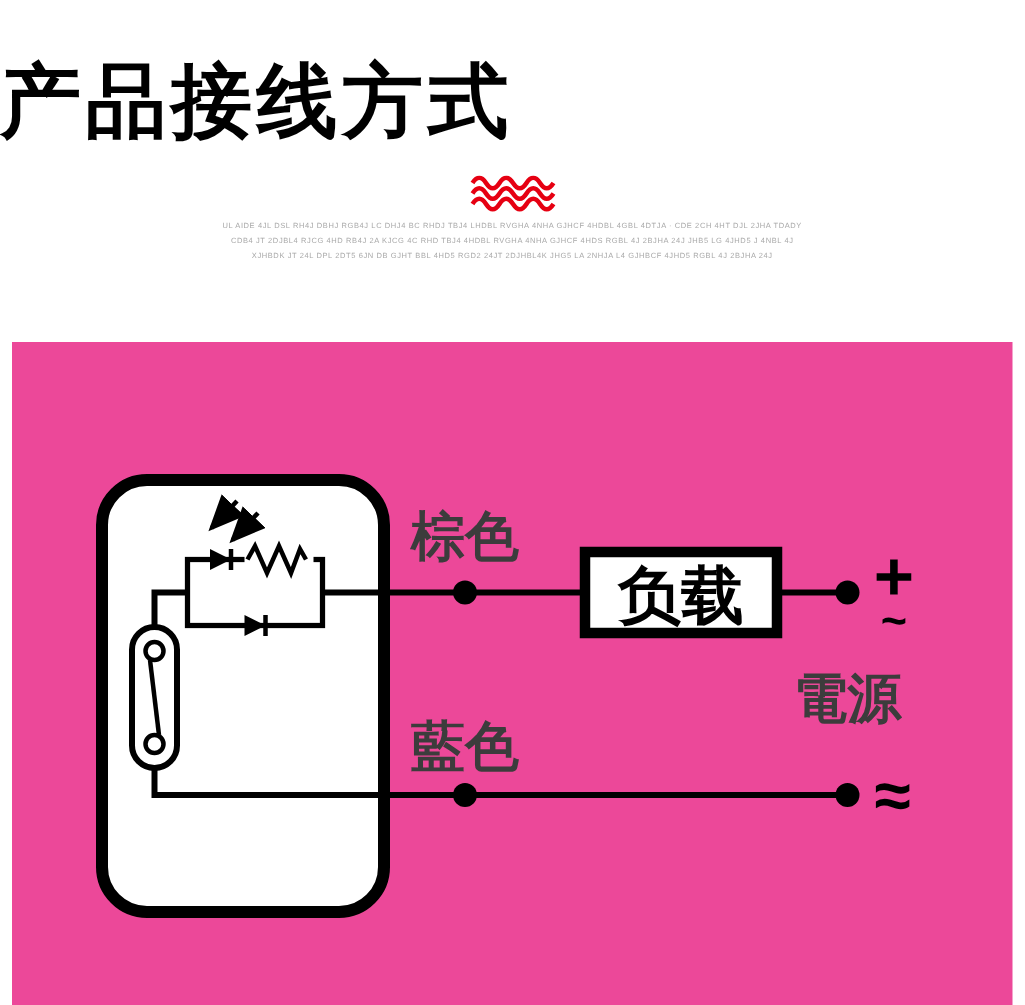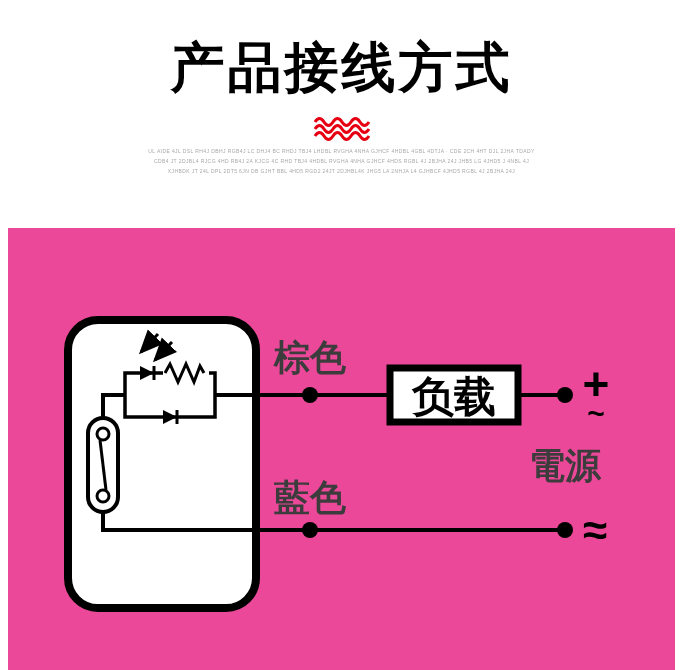--- a/index.html
+++ b/index.html
@@ -1,20 +1,20 @@
 <!DOCTYPE html>
 <html><head>
 <meta charset="utf-8">
 <style>
   * { margin:0; padding:0; box-sizing:border-box; }
   html,body { background:#ffffff; }
   body { width:683px; height:670px; font-family:"Liberation Sans", sans-serif; }
   .page { position:relative; width:683px; height:670px; overflow:hidden; background:#ffffff; }
   .title {
-    position:absolute; top:32px; left:0; width:100%; text-align:center;
+    position:absolute; top:32px; left:0; width:100%; text-align:left;
     font-size:54px; font-weight:900; letter-spacing:3px; color:#000;
   }
   .squiggle { position:absolute; top:117px; left:50%; transform:translateX(-50%); }
   .fineprint {
     position:absolute; top:146px; left:0; width:100%; text-align:center;
     font-size:5px; line-height:10px; color:#a8a8a8; letter-spacing:0.4px;
   }
   .panel {
     position:absolute; top:228px; left:8px; width:667px; height:491px;
     background:#ec4899;

